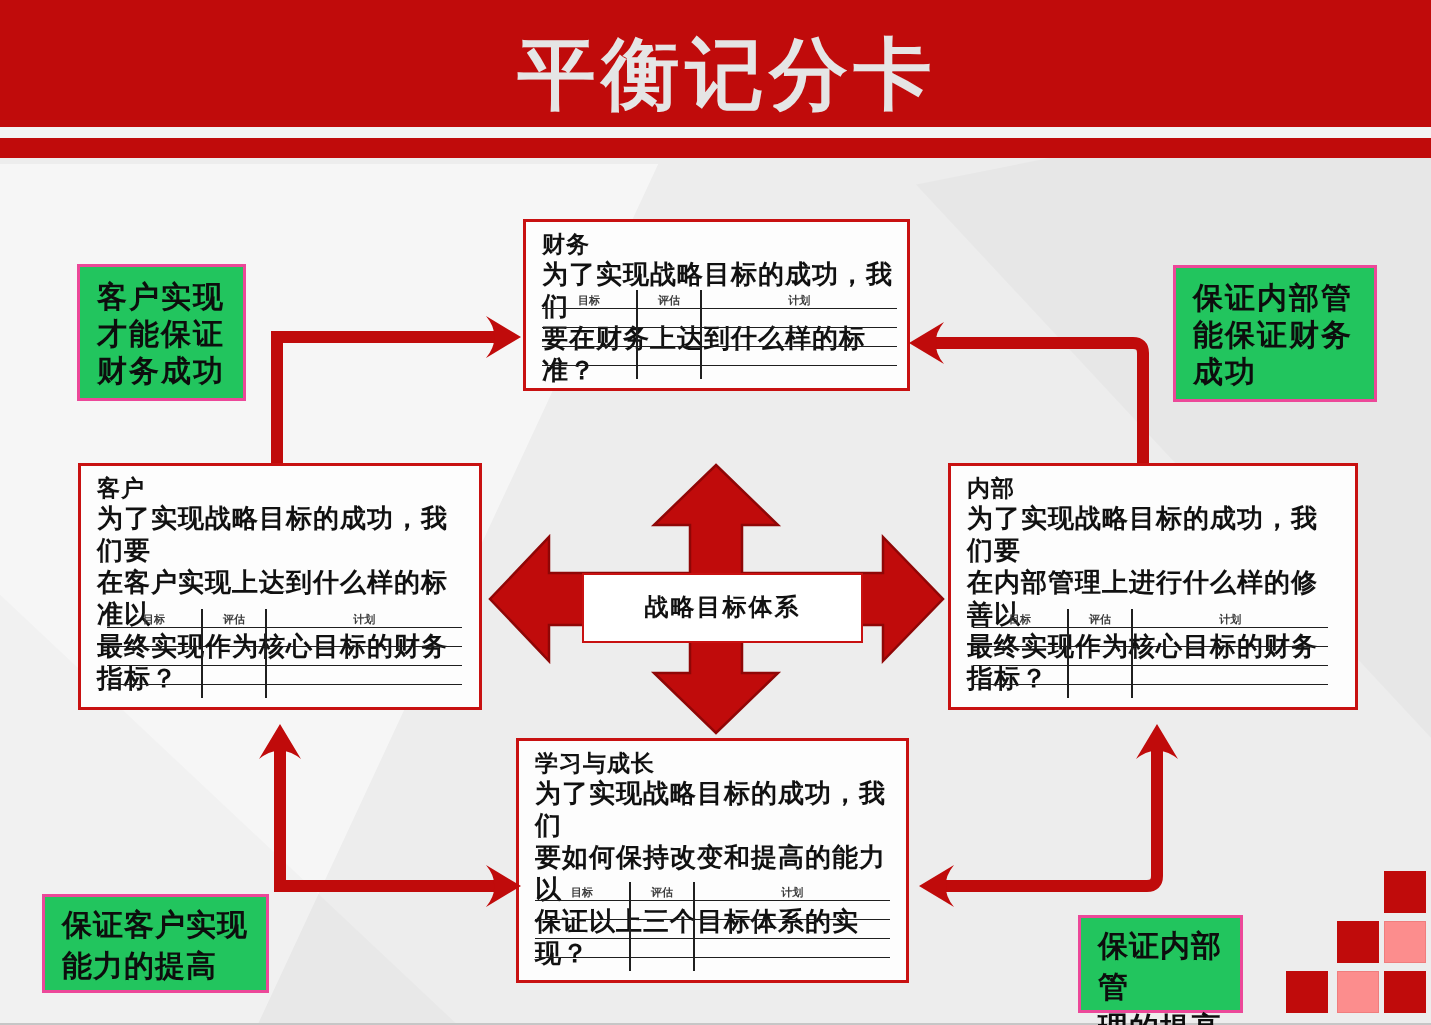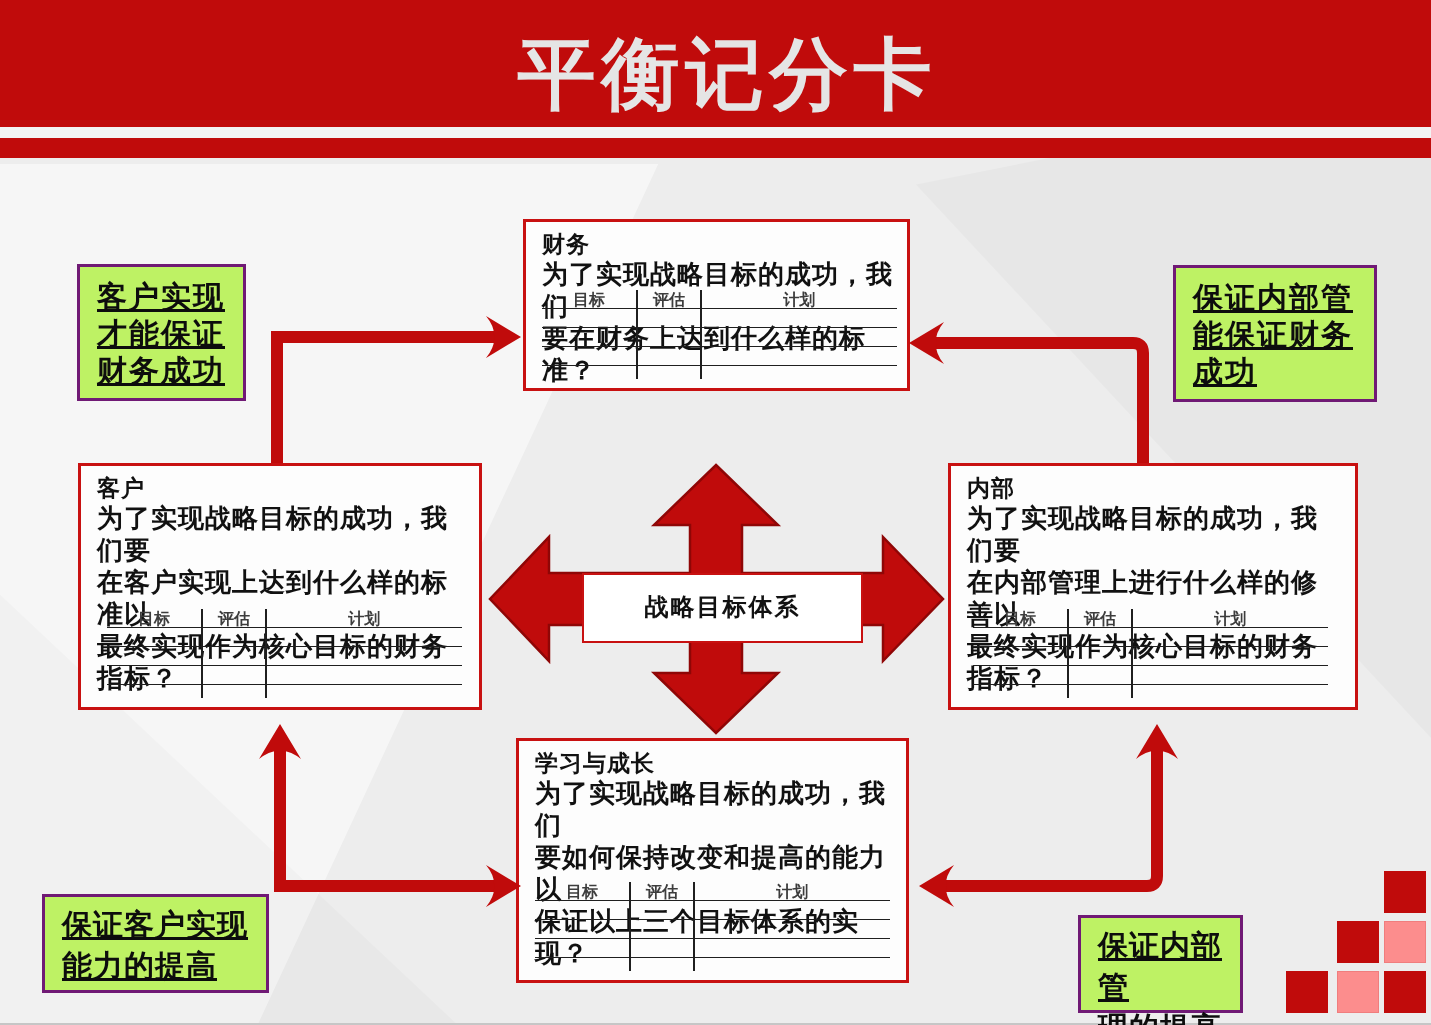--- a/index.html
+++ b/index.html
@@ -34,29 +34,29 @@
     box-sizing:border-box;z-index:2;
   }
   .card-title{font-size:23px;font-weight:bold;line-height:28px;padding:8px 16px 0 16px;letter-spacing:1px;}
   .card-q{font-size:26px;font-weight:bold;line-height:32px;padding:0 12px 0 16px;letter-spacing:1px;white-space:pre-line;}
 
   
   .score-table{position:absolute;left:16px;bottom:9px;width:355px;}
   .st-row{display:grid;grid-template-columns:26.5% 18.5% 55%;height:18px;border-bottom:1.6px solid #1f1f1f;}
   .st-row > span{display:block;}
   .st-row > .mid{border-left:2px solid #1f1f1f;border-right:2px solid #1f1f1f;}
-  .st-head{font-size:16px;color:#3d3d3d;font-weight:bold;}
+  .st-head{font-size:11px;color:#3d3d3d;font-weight:bold;}
   .st-head > span{text-align:center;line-height:20px;}
   .st-tail{height:13px;border-bottom:none;}
 
   
   .note{
-    position:absolute;background:#bef264;border:3px solid #701a75;
+    position:absolute;background:#22c55e;border:3px solid #ec4899;
     box-sizing:border-box;font-weight:bold;color:#0d0d0d;
-    white-space:pre-line;z-index:2;text-decoration:underline;
+    white-space:pre-line;z-index:2;
   }
   .note-3l{font-size:30px;line-height:37px;padding:11px 0 0 17px;letter-spacing:2px;}
   .note-2l{font-size:30px;line-height:41px;padding:7px 0 0 17px;letter-spacing:1px;}
 
   
   .center-label{
     position:absolute;left:582px;top:573px;width:281px;height:70px;
     background:#fff;border:2px solid #c81111;box-sizing:border-box;
     text-align:center;line-height:64px;font-size:24px;font-weight:bold;
     letter-spacing:2px;z-index:4;

